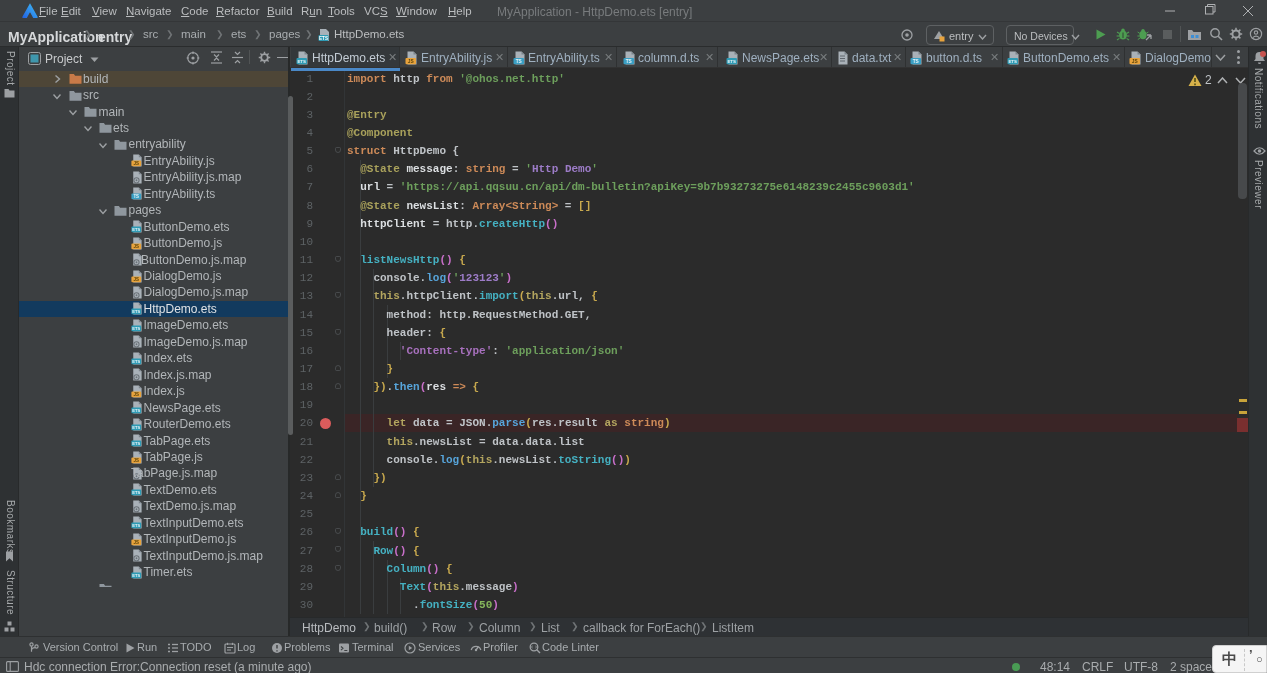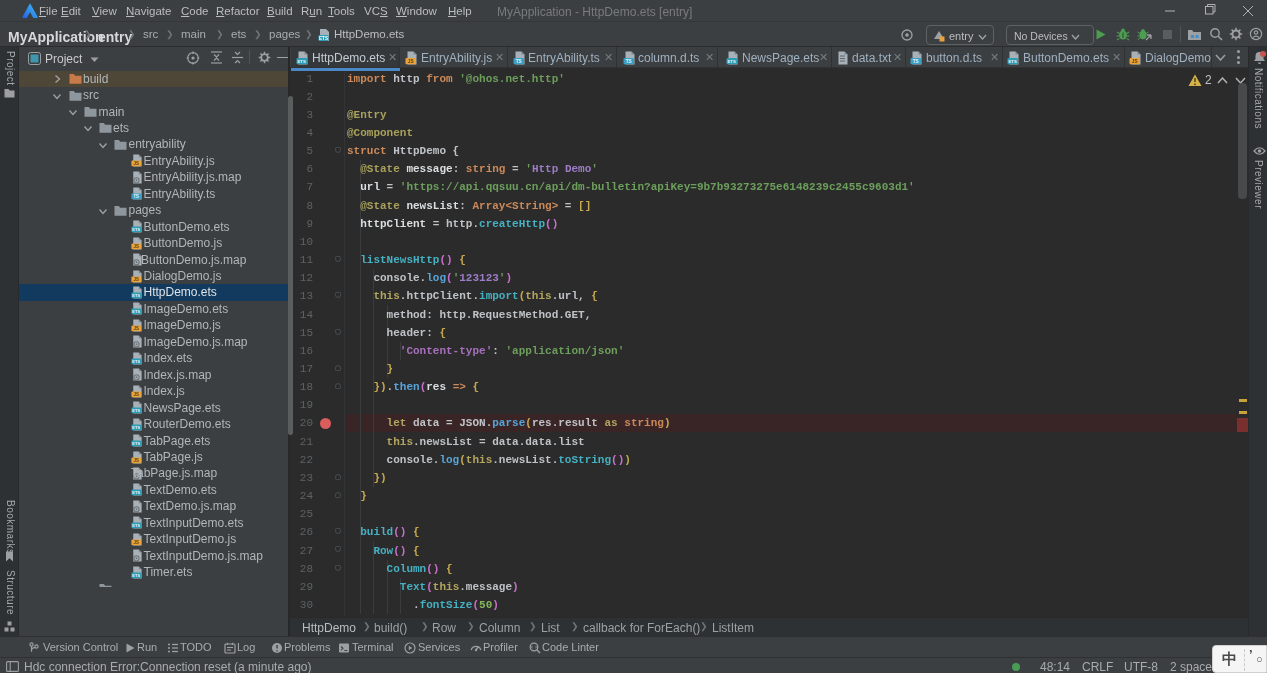--- a/index.html
+++ b/index.html
@@ -155,21 +155,21 @@
     <div class="combo" style="left:926px;width:68px">
       <svg class="abs" style="left:6px;top:4px" width="12" height="12" viewBox="0 0 12 12">
         <path d="M6 1 L11 9 H1 Z" fill="#9da0a3"></path>
         <rect x="6.5" y="6.5" width="5" height="5" fill="#e8a33d"></rect>
       </svg>
       <span class="abs" style="left:22px;top:3.5px">entry</span>
       <svg class="abs" style="left:51px;top:8px" width="9" height="6" viewBox="0 0 9 6">
           <path d="M1 1 L4.5 5 L8 1" fill="none" stroke="#9da0a3" stroke-width="1.4"></path>
         </svg>
     </div>
-    <div class="combo" style="left:1006px;width:88px">
+    <div class="combo" style="left:1006px;width:68px">
       <span class="abs" style="left:7px;top:4px;font-size:10.5px">No Devices</span>
       <svg class="abs" style="left:64px;top:8px" width="9" height="6" viewBox="0 0 9 6">
           <path d="M1 1 L4.5 5 L8 1" fill="none" stroke="#9da0a3" stroke-width="1.4"></path>
         </svg>
     </div>
     <svg class="abs" style="left:1094px;top:6px" width="13" height="13" viewBox="0 0 13 13">
       <path d="M2.5 1.5 L11.5 6.5 L2.5 11.5 Z" fill="#4d9d51"></path>
     </svg>
     <svg class="abs" style="left:1116px;top:5px" width="14" height="14" viewBox="0 0 14 14">
       <ellipse cx="7" cy="8" rx="4" ry="4.6" fill="#4d9d51"></ellipse>
@@ -408,37 +408,37 @@
           </svg>
           <span class="lbl" style="left:122px">ButtonDemo.js.map</span>
         </div>
       <div class="trow">
           <svg class="ticon" style="left:110.5px" width="12" height="14" viewBox="0 0 12 14">
             <use href="#fjs"></use>
           </svg>
           <span class="lbl" style="left:124.5px">DialogDemo.js</span>
         </div>
       <div class="trow">
+          <svg class="ticon" style="left:110.5px" width="12" height="14" viewBox="0 0 12 14">
+            <use href="#fmap"></use>
+          </svg>
+          <span class="lbl" style="left:124.5px">DialogDemo.js.map</span>
+        </div>
+      <div class="trow">
           <div class="selrow" style="top:0"></div>
           <svg class="ticon" style="left:110.5px" width="12" height="14" viewBox="0 0 12 14">
             <use href="#fets"></use>
           </svg>
           <span class="lbl" style="left:124.5px;color:#dfe2e5">HttpDemo.ets</span>
         </div>
       <div class="trow">
           <svg class="ticon" style="left:110.5px" width="12" height="14" viewBox="0 0 12 14">
             <use href="#fets"></use>
           </svg>
           <span class="lbl" style="left:124.5px">ImageDemo.ets</span>
-        </div>
-      <div class="trow">
-          <svg class="ticon" style="left:110.5px" width="12" height="14" viewBox="0 0 12 14">
-            <use href="#fjs"></use>
-          </svg>
-          <span class="lbl" style="left:124.5px">ImageDemo.js</span>
         </div>
       <div class="trow">
           <svg class="ticon" style="left:110.5px" width="12" height="14" viewBox="0 0 12 14">
             <use href="#fmap"></use>
           </svg>
           <span class="lbl" style="left:124.5px">ImageDemo.js.map</span>
         </div>
       <div class="trow">
           <svg class="ticon" style="left:110.5px" width="12" height="14" viewBox="0 0 12 14">
             <use href="#fets"></use>

